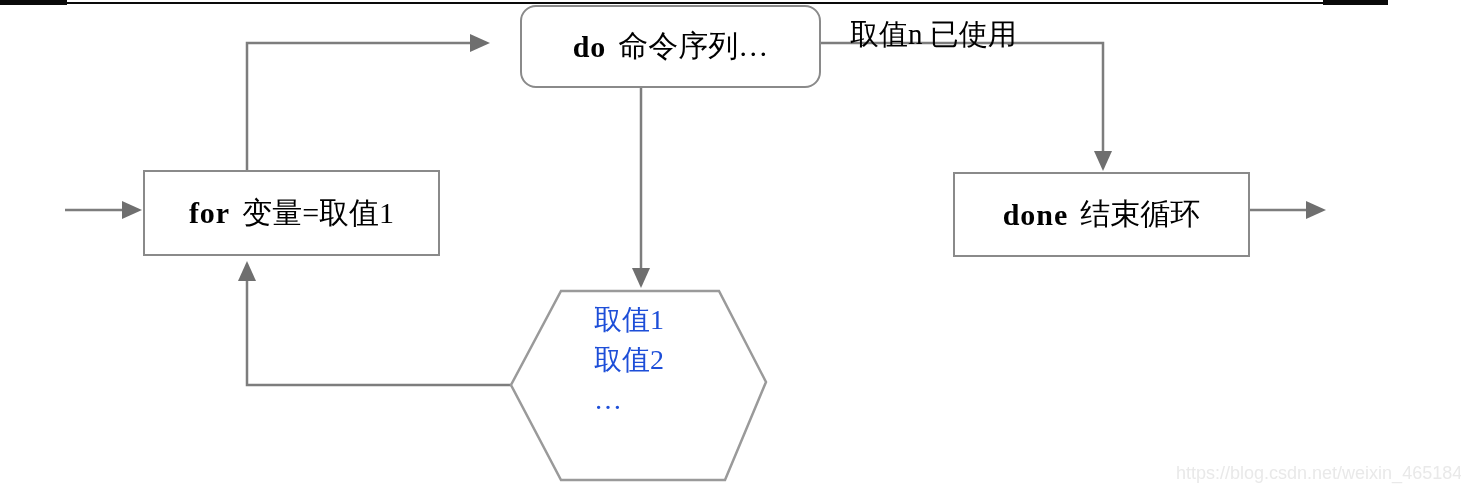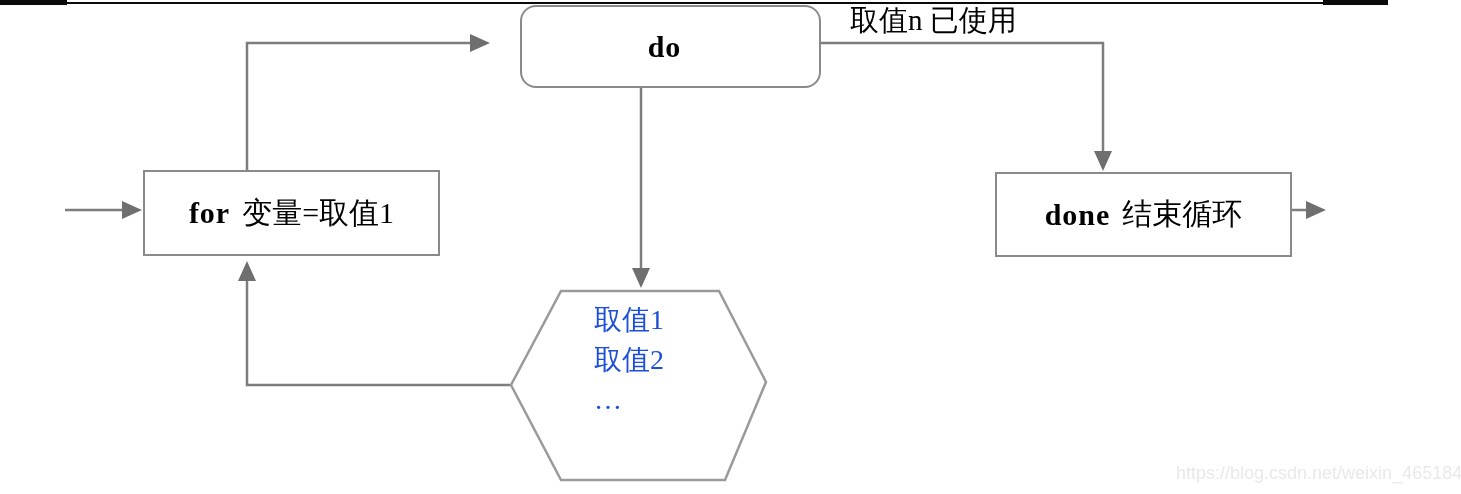--- a/index.html
+++ b/index.html
@@ -36,30 +36,30 @@
     background: #ffffff;
     color: #000000;
     font-size: 30px;
     white-space: nowrap;
   }
   .rect-node { border: 2px solid #8a8a8a; }
   .round-node { border: 2px solid #8a8a8a; border-radius: 16px; }
   .kw { font-weight: bold; margin-right: 12px; letter-spacing: 1px; }
   #for-box  { left: 143px; top: 170px; width: 293px; height: 82px; align-items: center; }
   #do-box   { left: 520px; top: 5px;   width: 297px; height: 79px; }
-  #done-box { left: 995px; top: 172px; width: 293px; height: 81px; text-align: center; }
+  #done-box { left: 953px; top: 172px; width: 293px; height: 81px; text-align: center; }
   
   #hexagon-label {
     position: absolute; left: 594px; top: 300px;
     font-size: 28px; line-height: 40px; color: #1d4ed8;
     text-align: left;
   }
   
   #edge-label-do-done {
-    position: absolute; left: 850px; top: 1px;
+    position: absolute; left: 850px; top: 15px;
     font-size: 29px; color: #000000; white-space: nowrap;
   }
   
   #watermark {
     position: absolute; left: 1176px; top: 463px;
     font-family: "Liberation Sans", "DejaVu Sans", sans-serif;
     font-size: 18px; color: #e9e9e9; white-space: nowrap;
   }
 </style>
 </head>
@@ -98,20 +98,21 @@
     </g>
   </svg>
 
   <div id="for-box" class="node rect-node">
     <span class="kw">for</span>
     <span>变量=取值1</span>
   </div>
 
   <div id="do-box" class="node round-node">
     <span class="kw">do</span>
+    <span>命令序列…</span>
   </div>
 
   <div id="done-box" class="node rect-node">
     <span class="kw">done</span>
     <span>结束循环</span>
   </div>
 
   <div id="hexagon-label">
     <div>取值1</div>
     <div>取值2</div>

